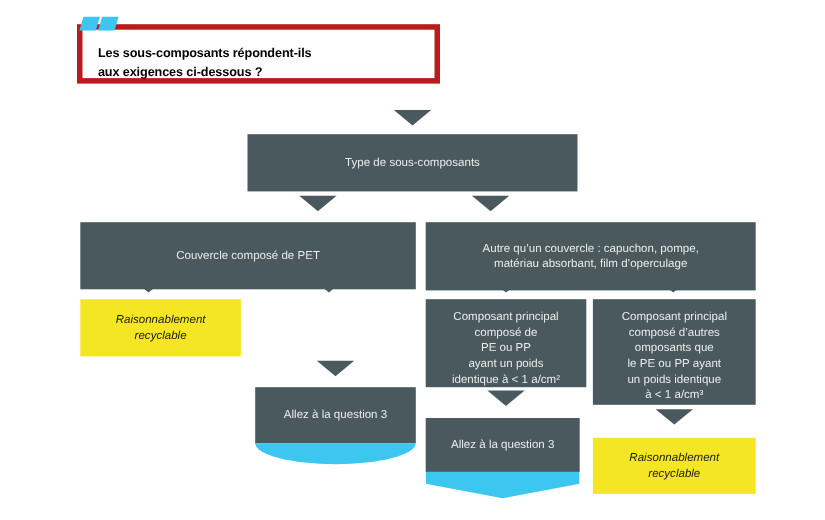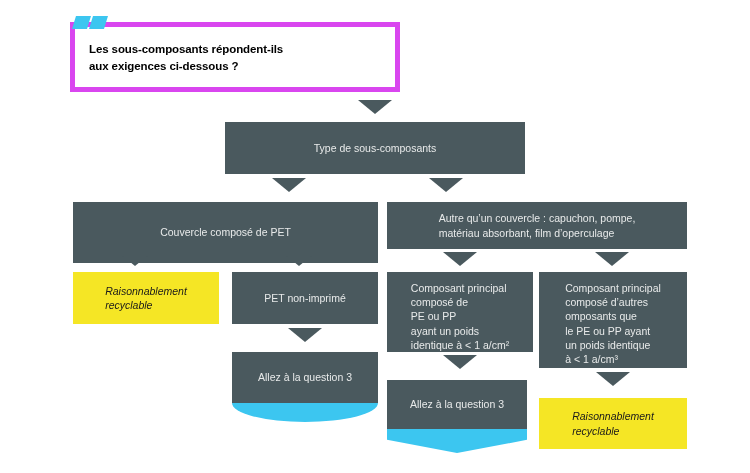--- a/index.html
+++ b/index.html
@@ -18,23 +18,23 @@
     background: #ffffff;
     overflow: hidden;
   }
 
   
   .question-card {
     position: absolute;
     left: 70px;
     top: 22px;
     width: 330px;
-    height: 70px;
+    height: 54px;
     box-sizing: border-box;
-    border: 5px solid #d946ef;
+    border: 5px solid #b91c1c;
     background: #ffffff;
   }
   .question-text {
     position: absolute;
     left: 14px;
     top: 14px;
     right: 10px;
     font-size: 11.5px;
     font-weight: bold;
     color: #000000;
@@ -51,21 +51,21 @@
     overflow: visible;
   }
 
   
   .box {
     position: absolute;
     box-sizing: border-box;
     display: flex;
     align-items: center;
     justify-content: center;
-    text-align: left;
+    text-align: center;
     font-size: 10.5px;
     line-height: 1.35;
     padding: 4px 6px;
     white-space: pre-line;
   }
   .box.grey {
     background: #4a595e;
     color: #e8eaea;
   }
   .box.yellow {
@@ -130,38 +130,35 @@
     <span>Type de sous-composants</span>
   </div>
 
   <div class="arrow" style="left:272px; top:178px;"></div>
   <div class="arrow" style="left:429px; top:178px;"></div>
 
   <div class="box grey" style="left:73px; top:202px; width:305px; height:61px;">
     <span>Couvercle composé de PET</span>
   </div>
 
-  <div class="box grey" style="left:387px; top:202px; width:300px; height:47px;">
+  <div class="box grey" style="left:387px; top:202px; width:300px; height:62px;">
     <span>Autre qu’un couvercle : capuchon, pompe,
 matériau absorbant, film d’operculage</span>
   </div>
 
   <div class="arrow" style="left:118px; top:252px;"></div>
   <div class="arrow" style="left:282px; top:252px;"></div>
   <div class="arrow" style="left:443px; top:252px;"></div>
   <div class="arrow" style="left:595px; top:252px;"></div>
 
   <div class="box yellow" style="left:73px; top:272px; width:146px; height:52px;">
     <span>Raisonnablement
 recyclable</span>
   </div>
 
-  <div class="box grey" style="left:232px; top:272px; width:146px; height:52px;">
-    <span>PET non-imprimé</span>
-  </div>
 
   <div class="box grey top-align" style="left:387px; top:272px; width:146px; height:80px;">
     <span>Composant principal
 composé de
 PE ou PP
 ayant un poids
 identique à &lt; 1 a/cm²</span>
   </div>
 
   <div class="box grey top-align" style="left:539px; top:272px; width:148px; height:96px;">

